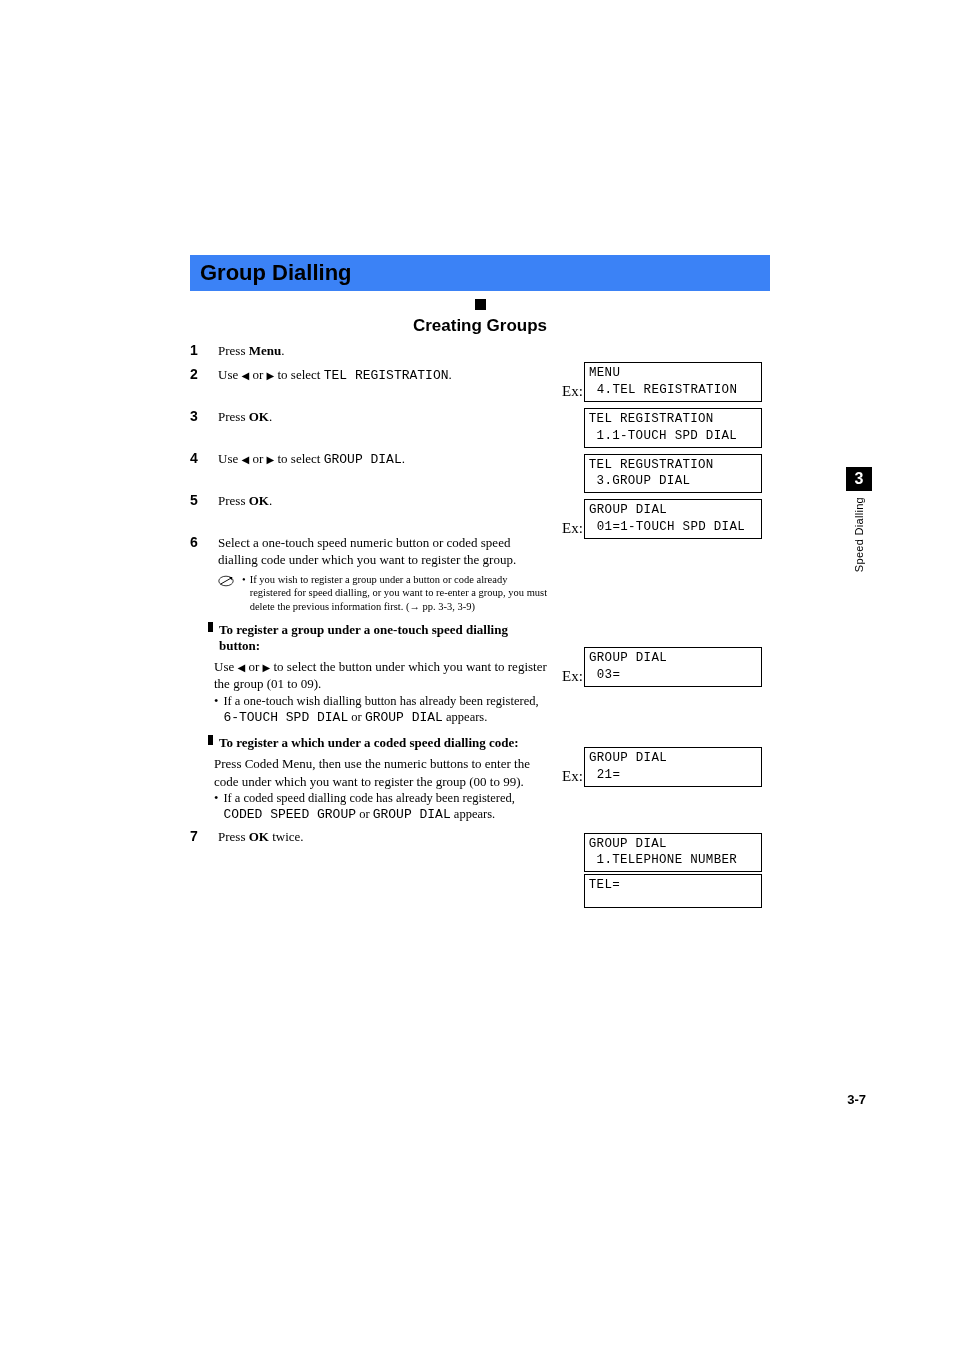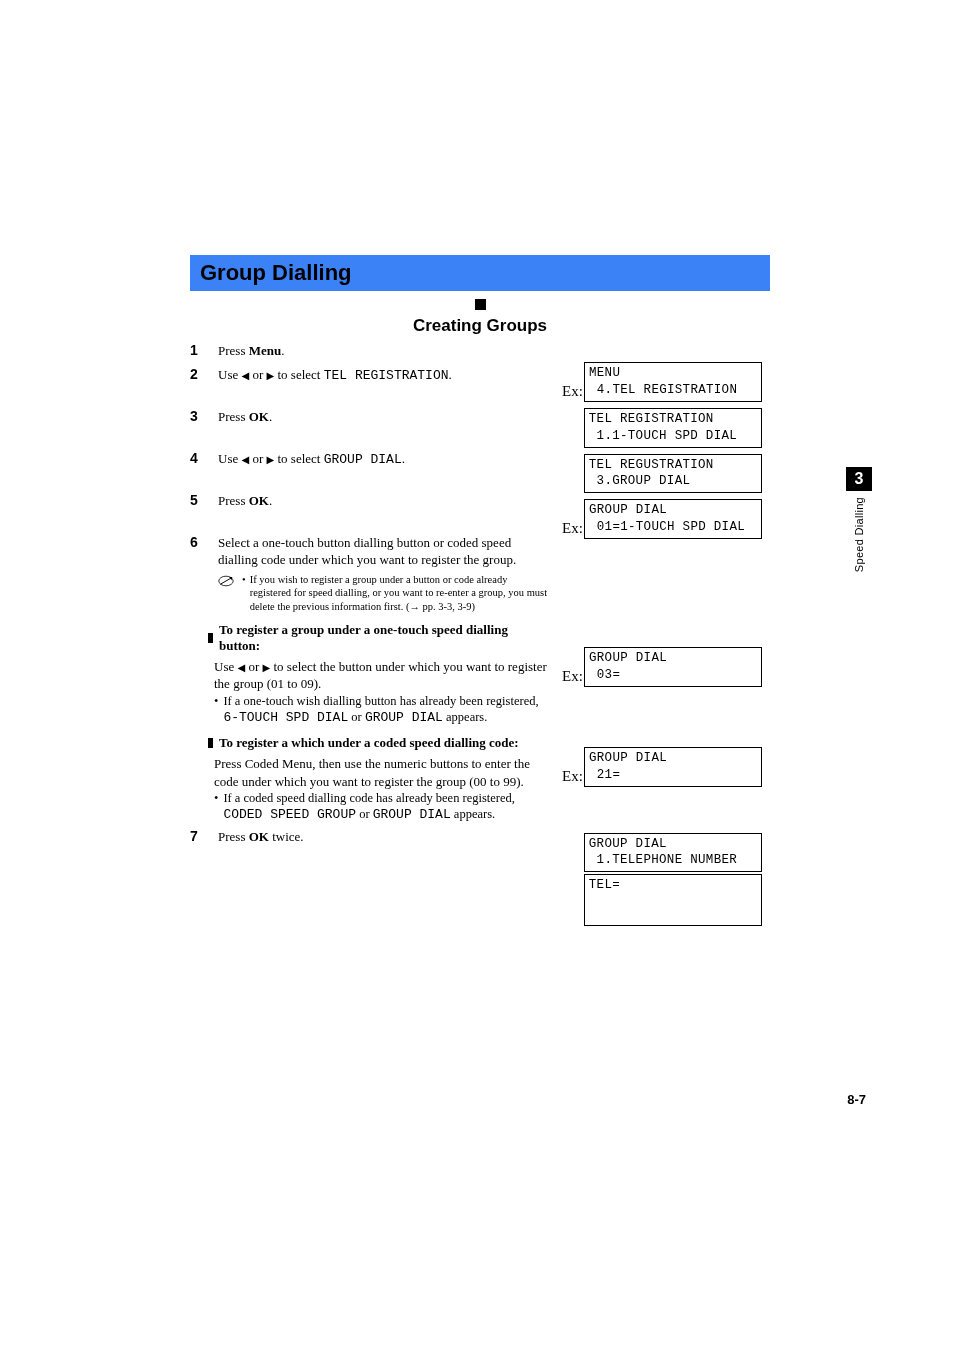--- a/index.html
+++ b/index.html
@@ -43,21 +43,21 @@
       display: inline-block;
       width: 11px;
       height: 11px;
       background: #000;
     }
     .subsub {
       font-family: "Times New Roman", Times, serif;
       font-weight: bold;
       font-size: 13px;
       display: flex;
-      align-items: center;
+      align-items: flex-start;
       gap: 6px;
       margin: 8px 0 4px 18px;
     }
     .halfblock {
       display: inline-block;
       width: 5px;
       height: 10px;
       background: #000;
     }
     .two-col {
@@ -217,21 +217,21 @@
       <div class="step" style="margin-bottom:24px;">
         <div class="step-num">5</div>
         <div class="step-body">
           <span>Press </span><span class="b">OK</span><span>.</span>
         </div>
       </div>
 
       <div class="step">
         <div class="step-num">6</div>
         <div class="step-body">
-          <div>Select a one-touch button dialling button or coded speed dialling code under which you want to register the group.</div>
+          <div>Select a one-touch speed numeric button or coded speed dialling code under which you want to register the group.</div>
           <div class="note-row">
             <svg class="note-icon" viewBox="0 0 20 14">
               <ellipse cx="10" cy="7" rx="9" ry="6" fill="none" stroke="#000" stroke-width="1"></ellipse>
               <path d="M3 11 L17 3" stroke="#000" stroke-width="1.2"></path>
               <path d="M14 2 L18 2 L17 6 Z" fill="#000"></path>
             </svg>
             <div class="note-text">
               <span class="bullet">•</span>
               <span>If you wish to register a group under a button or code already registered for speed dialling, or you want to re-enter a group, you must delete the previous information first. (→ pp. 3-3, 3-9)</span>
             </div>
@@ -318,25 +318,25 @@
       <div style="height:40px;"></div>
 
       <div class="ex-row" style="margin-bottom:2px;">
         <div class="ex-spacer"></div>
         <div class="display-box">GROUP DIAL
  1.TELEPHONE NUMBER</div>
       </div>
 
       <div class="ex-row">
         <div class="ex-spacer"></div>
-        <div class="display-box" style="height:52px;">TEL=</div>
+        <div class="display-box" style="height:34px;">TEL=</div>
       </div>
 
     </div>
   </div>
 </div>
 
 <div class="side-tab">
   <div class="tab-box">3</div>
   <div class="tab-label">Speed Dialling</div>
 </div>
 
-<div class="page-num">8-7</div>
+<div class="page-num">3-7</div>
 
 </body></html>

